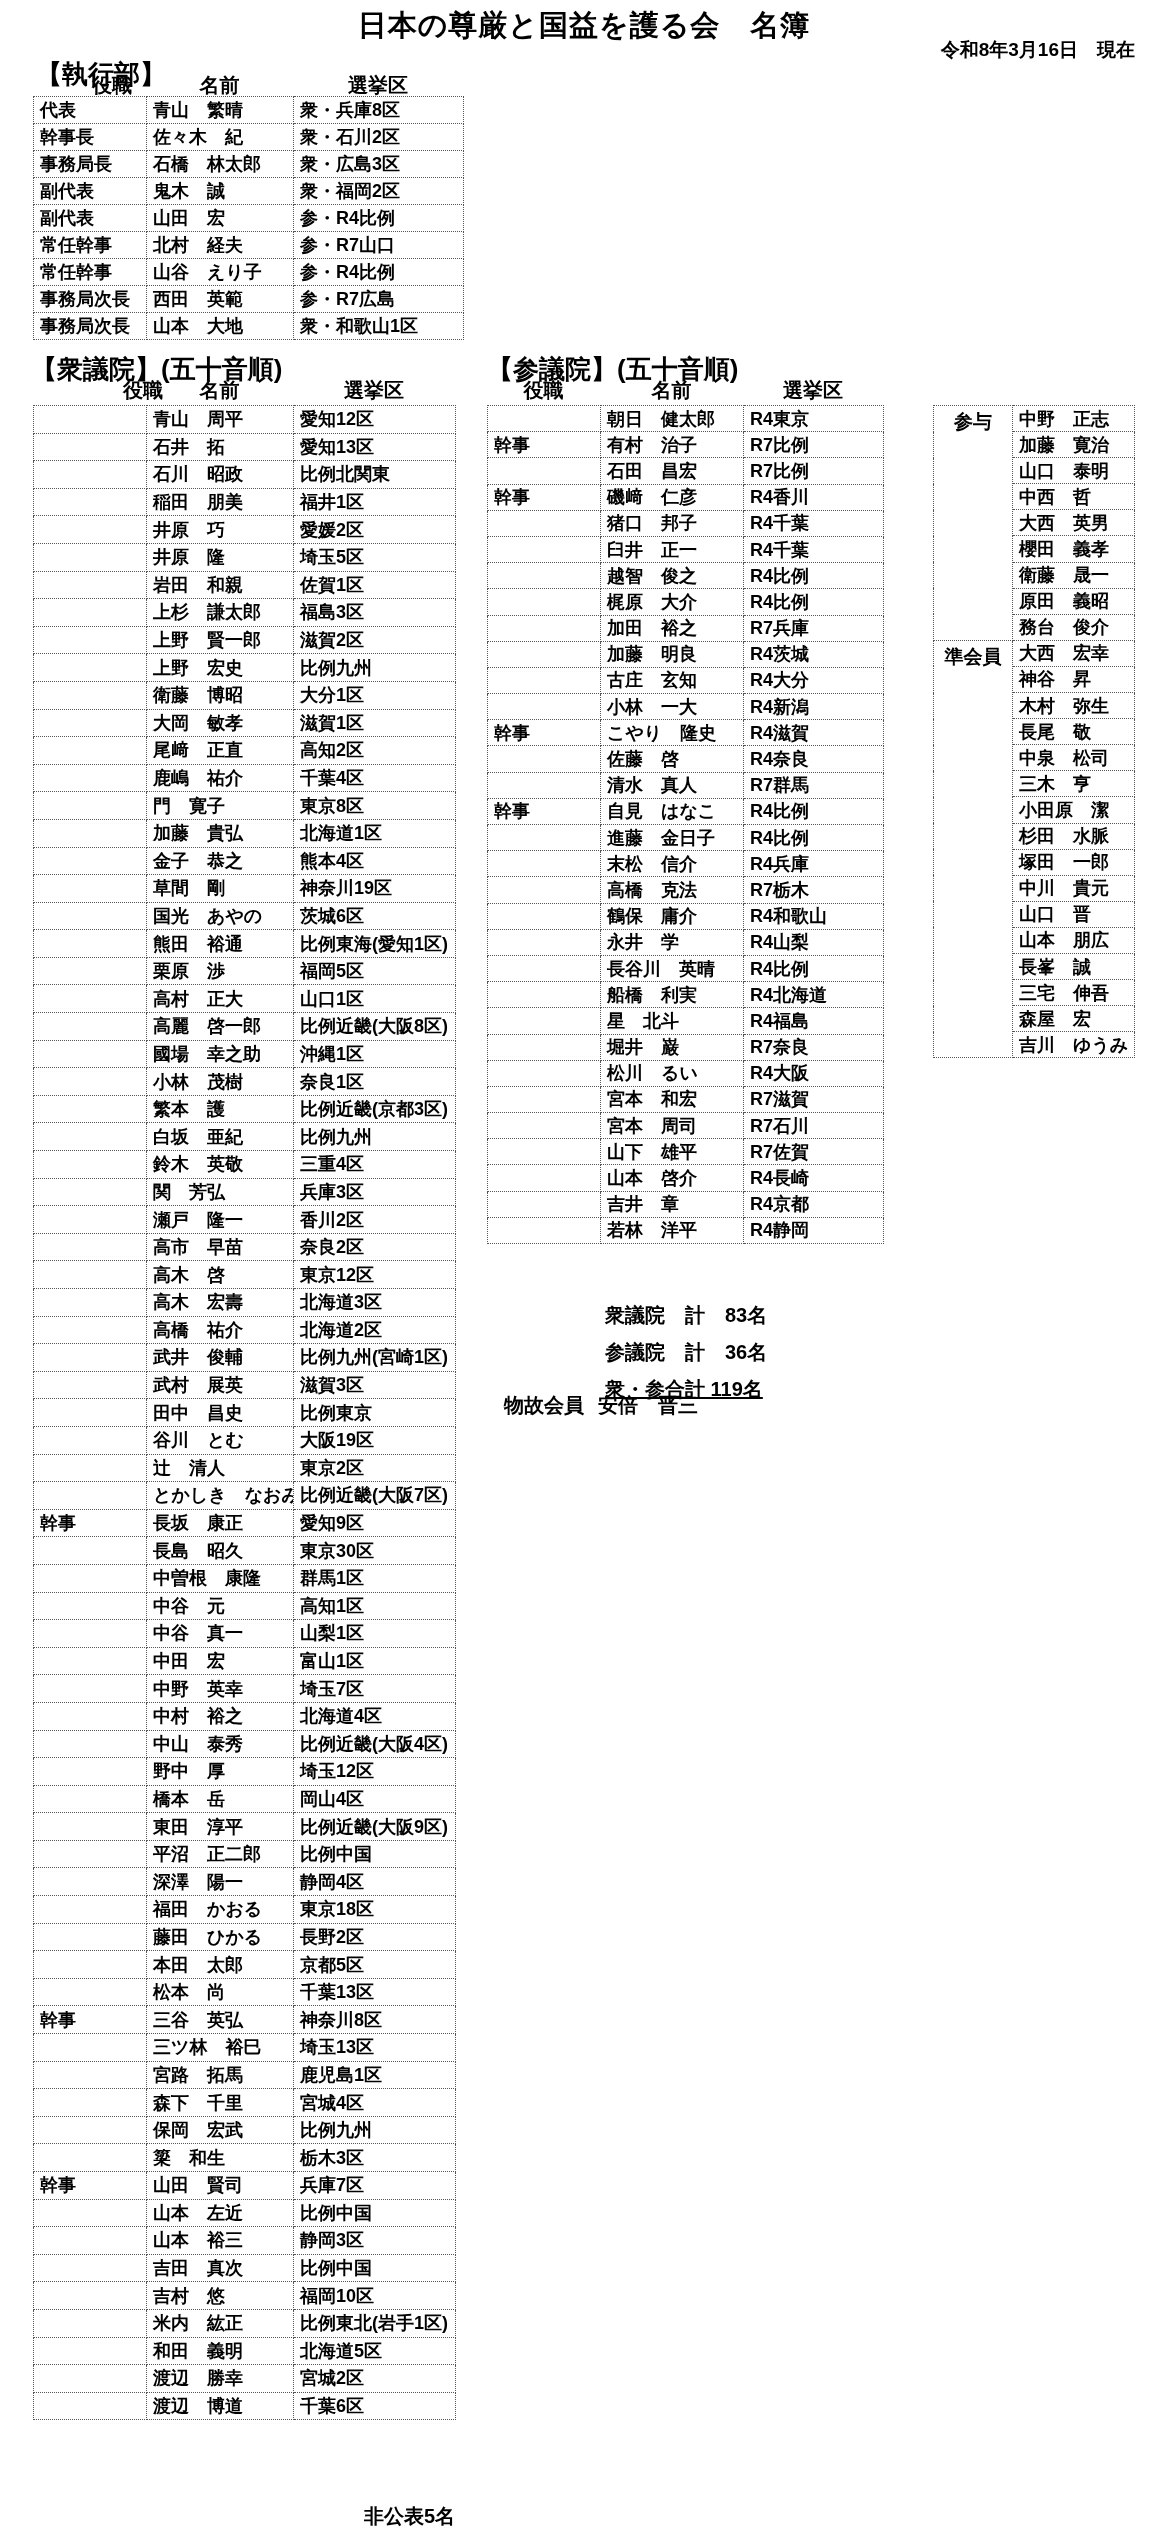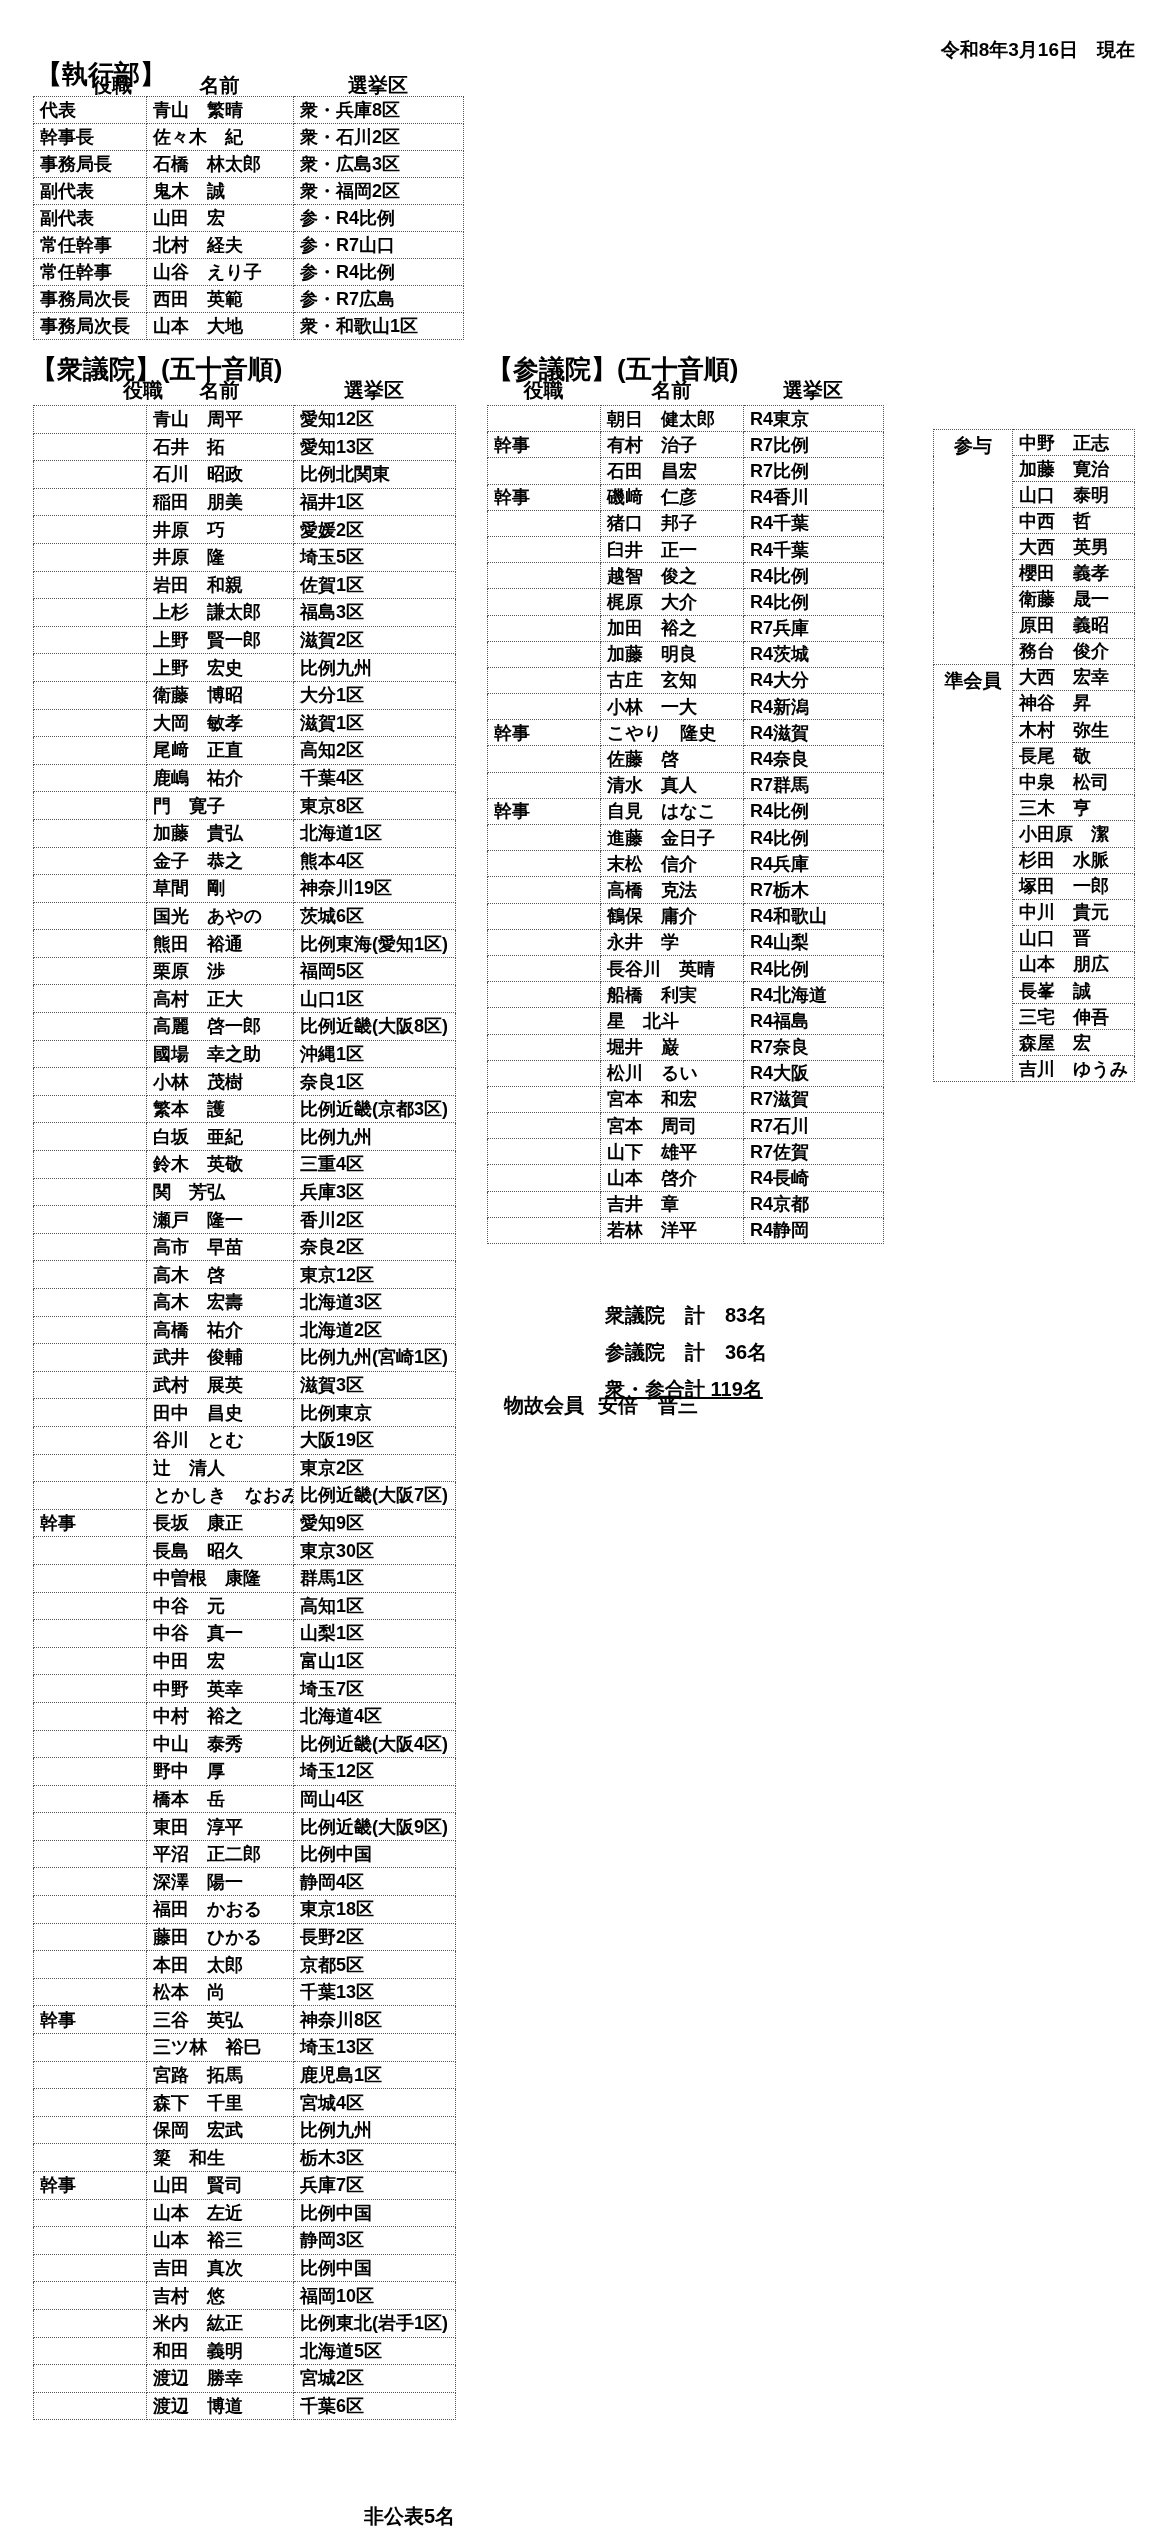--- a/index.html
+++ b/index.html
@@ -29,20 +29,21 @@
   .totals .ul{text-decoration:underline;}
   .memorial{position:absolute;left:504px;top:1392px;font-size:20px;display:flex;gap:14px;white-space:nowrap;}
   .footnote{position:absolute;left:255px;width:200px;top:2503px;text-align:right;font-size:20px;}
   .adv-label{text-align:center;vertical-align:top !important;padding:3px 0 0 0 !important;font-size:19px !important;}
 </style>
 </head>
 <body>
 
 <div class="page">
 
+  <div class="title">日本の尊厳と国益を護る会　名簿</div>
   <div class="date">令和8年3月16日　現在</div>
 
   <div class="heading" style="left:36px;top:57px;">【執行部】</div>
   <div class="colhead" style="left:33px;top:72px;">
     <span style="width:113px;text-indent:45px;">役職</span>
     <span style="width:147px;">名前</span>
     <span style="width:170px;">選挙区</span>
   </div>
   <table class="roster exec" style="left:33px;top:96px;width:430px;">
     <colgroup>
@@ -660,21 +661,21 @@
   <div class="totals">
     <div>衆議院　計　83名</div>
     <div>参議院　計　36名</div>
     <div class="ul">衆・参合計 119名</div>
   </div>
   <div class="memorial">
     <span>物故会員</span>
     <span>安倍　晋三</span>
   </div>
 
-  <table class="roster adv" style="left:933px;top:405px;width:201px;margin-top:24px;">
+  <table class="roster adv" style="left:933px;top:405px;width:201px;">
     <colgroup>
         <col style="width:79px">
         <col style="width:122px">
       </colgroup>
     <tbody id="adv-body">
         <tr>
           <td rowspan="9" class="adv-label">参与</td>
           <td class="name-col">中野　正志</td>
         </tr>
         <tr>

